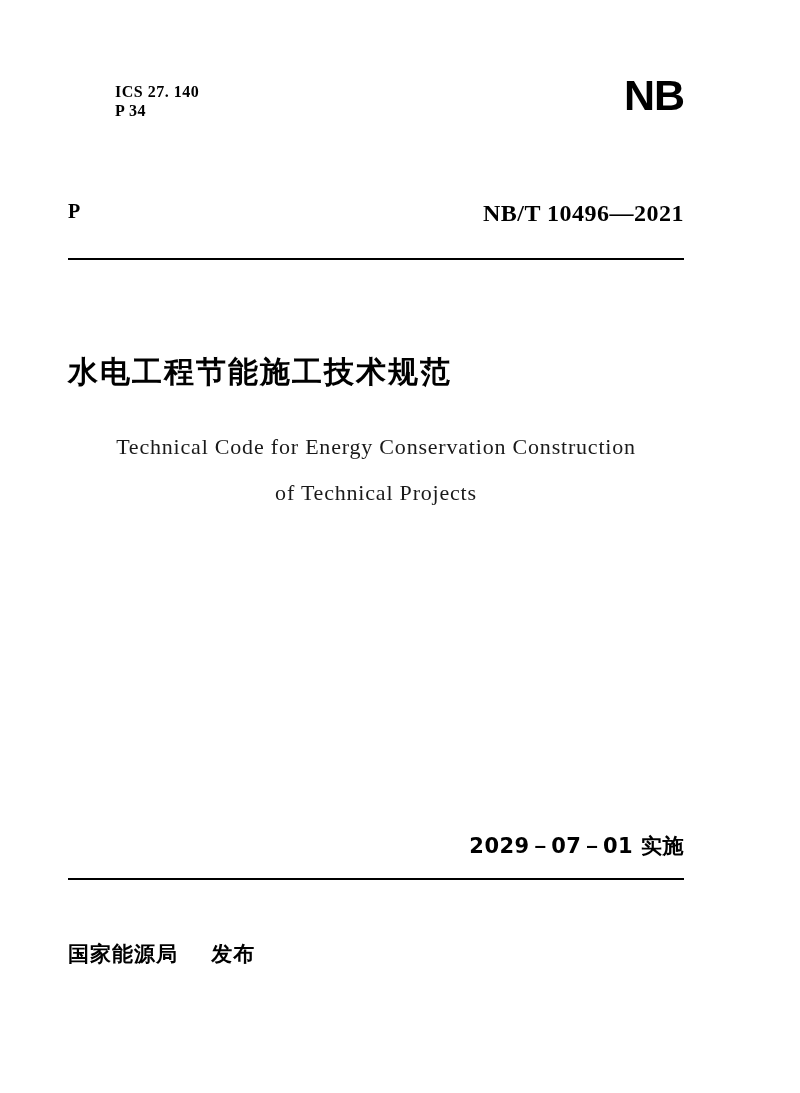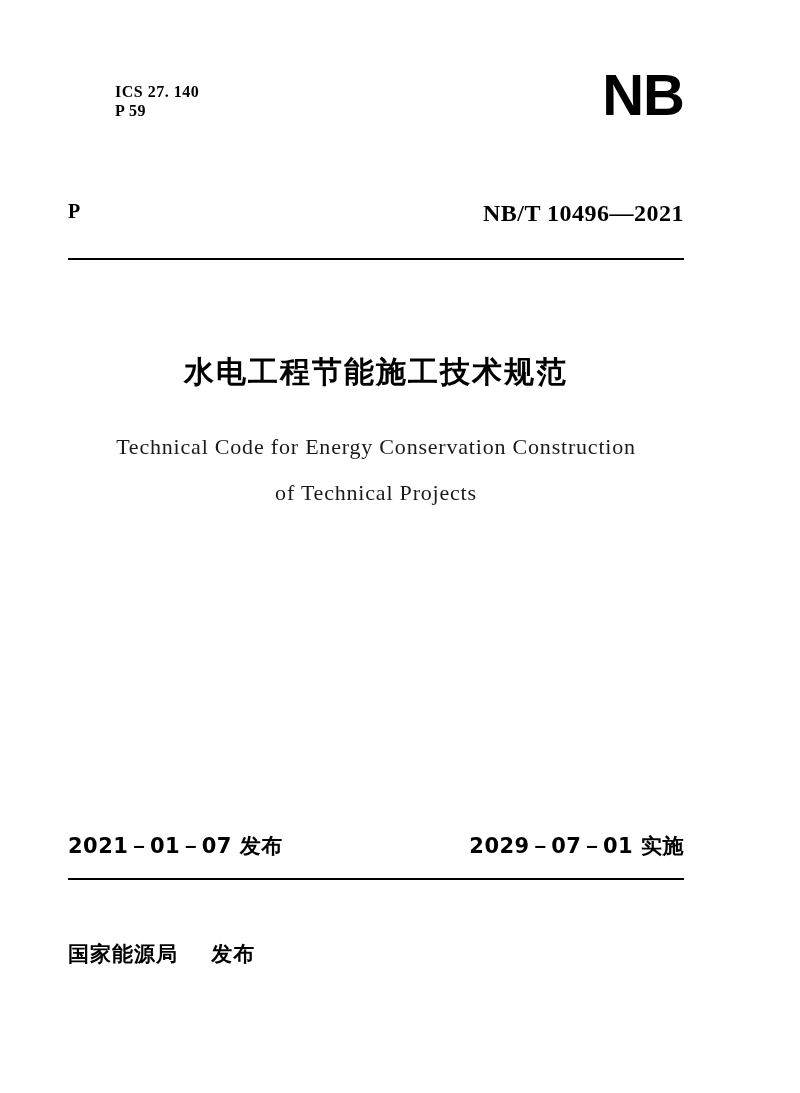--- a/index.html
+++ b/index.html
@@ -53,21 +53,21 @@
   .ics-line {
     display: block;
     white-space: pre;
   }
   .nb-logo {
     position: absolute;
     right: 0;
     top: -8px;
     font-family: "Liberation Sans", sans-serif;
     font-weight: bold;
-    font-size: 58px;
+    font-size: 43px;
     line-height: 62px;
     letter-spacing: -1px;
   }
 
   .standard-title {
     position: absolute;
     left: 0;
     top: 152px;
     width: 616px;
     text-align: center;
@@ -110,21 +110,20 @@
     height: 0;
     border-top: 2px solid #000;
   }
 
   
   .doc-title-cn {
     position: absolute;
     left: 0;
     top: 352px;
     width: 616px;
-    text-align: center;
     font-family: "DejaVu Sans", sans-serif;
     font-weight: bold;
     font-size: 30px;
     letter-spacing: 2px;
   }
   .doc-title-en {
     position: absolute;
     left: 0;
     top: 418px;
     width: 616px;
@@ -193,42 +192,41 @@
 </style>
 </head>
 <body>
 
 <div class="page">
   <div class="content">
 
     <div class="header-row">
       <div class="ics-block">
         <span class="ics-line">ICS 27. 140</span>
-        <span class="ics-line">P 59</span>
+        <span class="ics-line">P 34</span>
       </div>
       <div class="nb-logo">NB</div>
     </div>
 
 
     <div class="code-row">
       <div class="code-letter">P</div>
       <div class="code-number">NB/T 10496—2021</div>
     </div>
 
     <div class="rule-top"></div>
 
     <div class="doc-title-cn">水电工程节能施工技术规范</div>
 
     <div class="doc-title-en">
       <span class="en-line">Technical Code for Energy Conservation Construction</span>
       <span class="en-line">of Technical Projects</span>
     </div>
 
     <div class="dates-row">
-      <div class="date-issue">2021－01－07 发布</div>
       <div class="date-effect">2029－07－01 实施</div>
     </div>
 
     <div class="rule-bottom"></div>
 
     <div class="publisher">国家能源局    发布</div>
 
   </div>
 </div>
 

